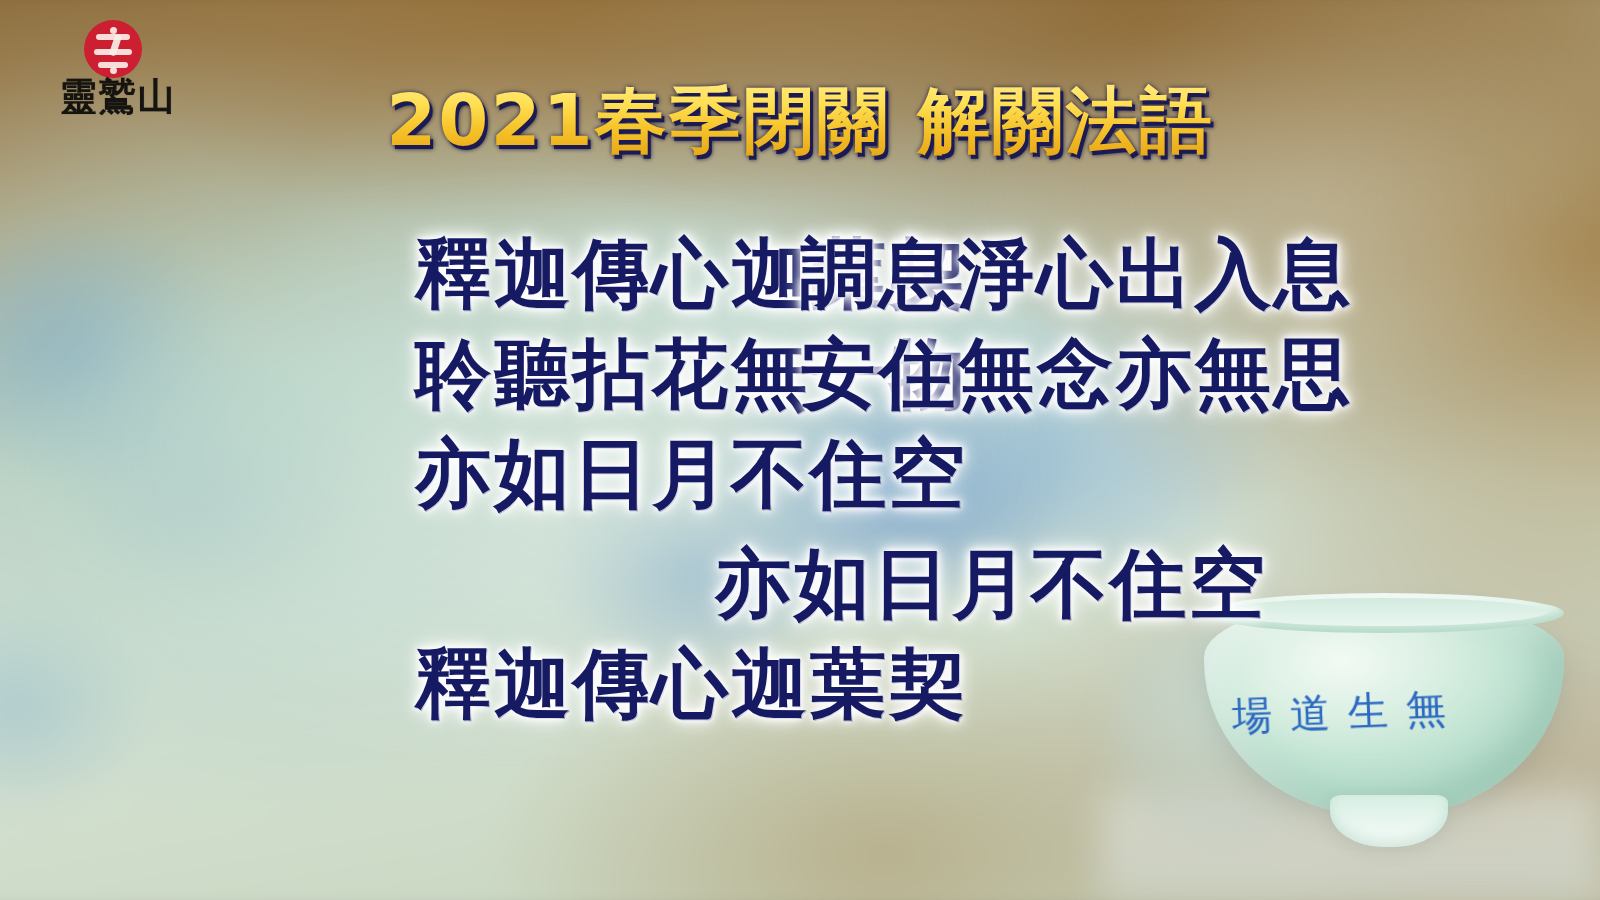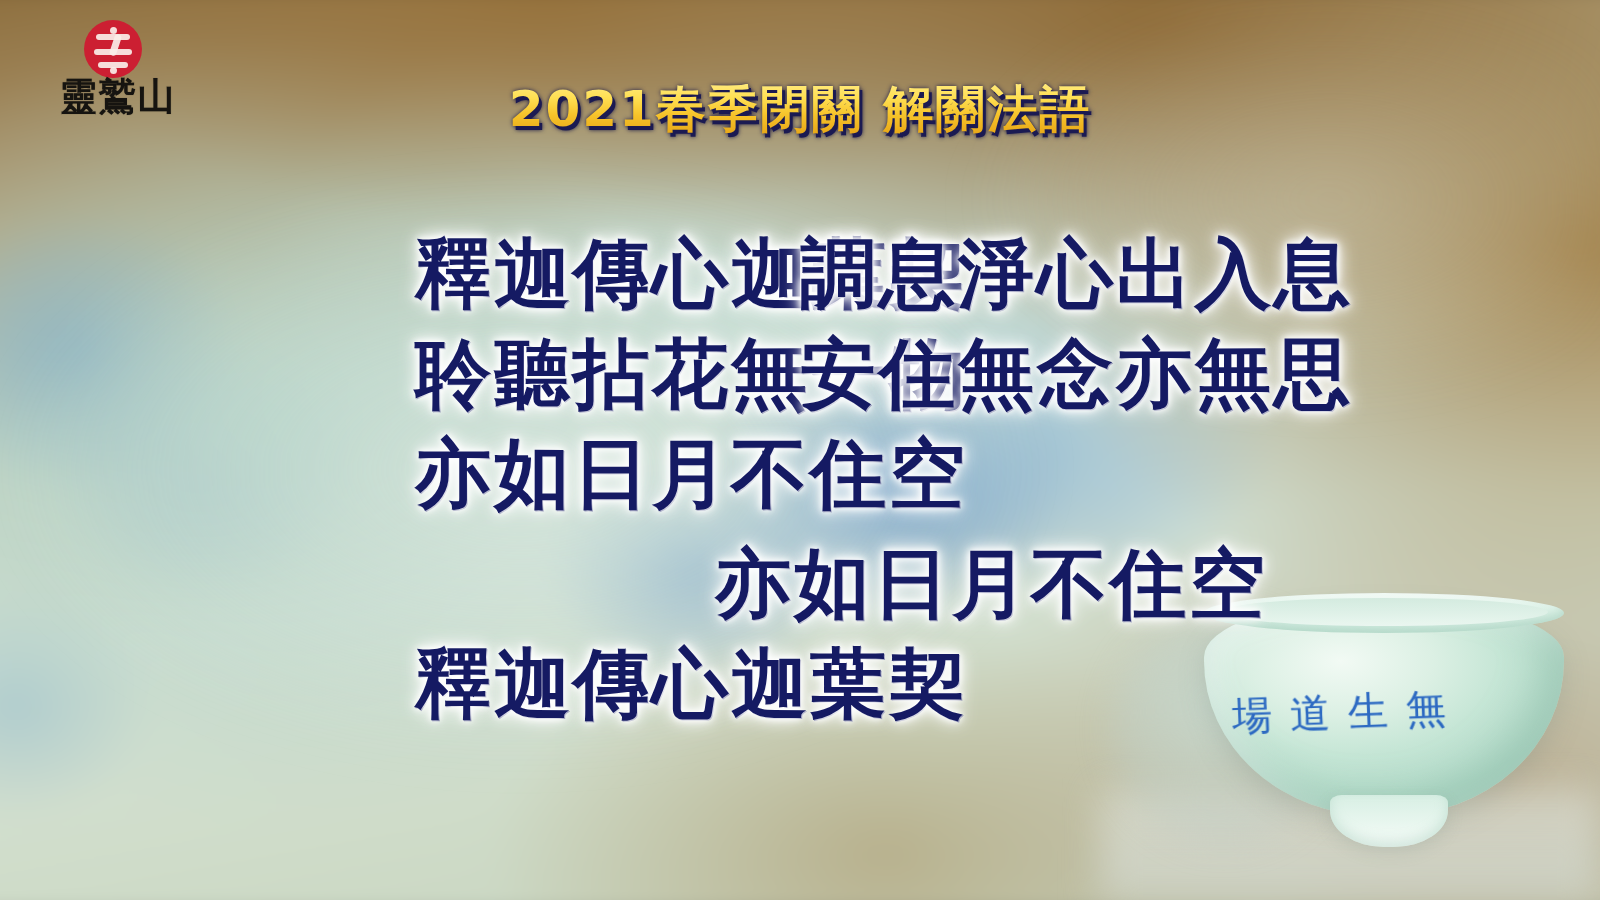--- a/index.html
+++ b/index.html
@@ -178,21 +178,21 @@
     text-shadow: 0 0 1px rgba(0,0,0,.4);
   }
 
   
   .title {
     position: absolute;
     left: 0;
     top: 84px;
     width: 1600px;
     text-align: center;
-    font-size: 50px;
+    font-size: 72px;
     font-weight: bold;
     letter-spacing: 2px;
     font-family: "DejaVu Sans", sans-serif;
     line-height: 1.0;
     background: linear-gradient(180deg, #ffe97a 0%, #ffdf52 28%, #f6c32a 62%, #e8a818 100%);
     -webkit-background-clip: text;
     background-clip: text;
     color: transparent;
     -webkit-text-fill-color: transparent;
     filter: drop-shadow(3px 4px 0px #1b1a52) drop-shadow(0 0 2px rgba(20,20,70,.9));

